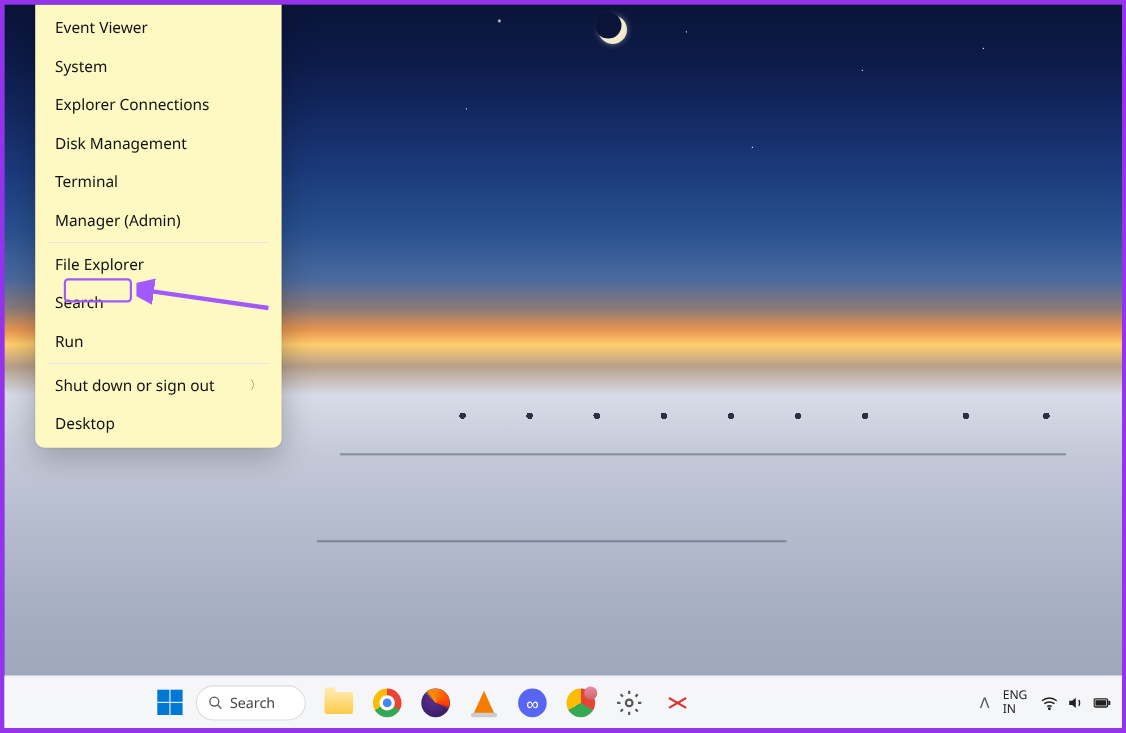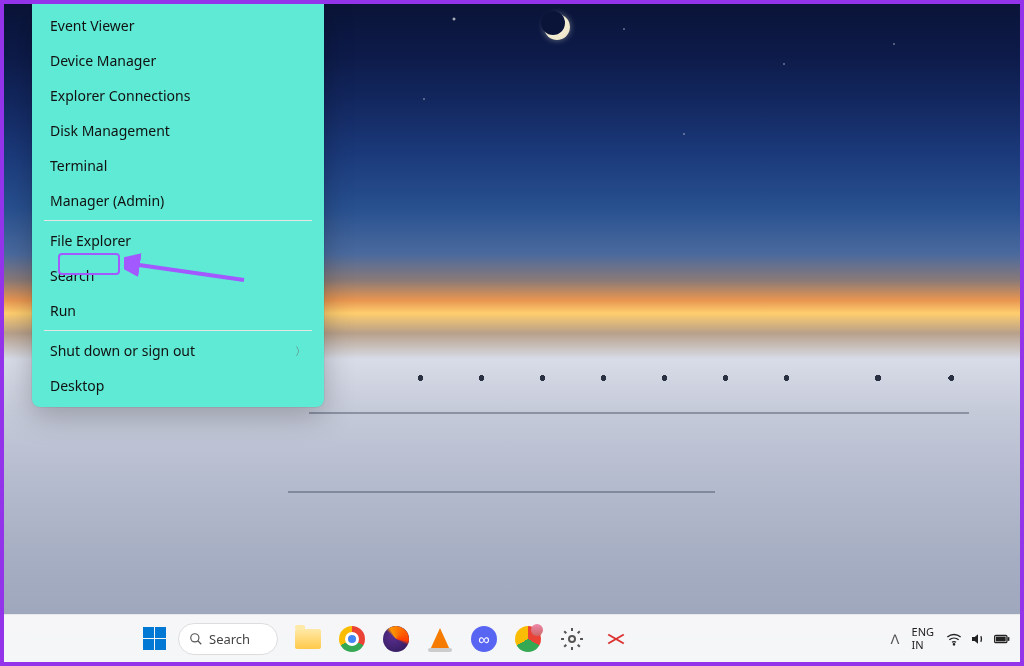--- a/index.html
+++ b/index.html
@@ -45,22 +45,22 @@
       radial-gradient(circle at 55% 50%, #2a3142 3px, transparent 3px),
       radial-gradient(circle at 65% 50%, #2a3142 3px, transparent 3px),
       radial-gradient(circle at 80% 50%, #2a3142 3px, transparent 3px),
       radial-gradient(circle at 92% 50%, #2a3142 3px, transparent 3px);
     }
     .wall1{position:absolute;top:62%;left:30%;right:5%;height:2px;background:rgba(80,90,110,.5)}
     .wall2{position:absolute;top:74%;left:28%;right:30%;height:2px;background:rgba(80,90,110,.5)}
 
     
     .context-menu {
-      position:absolute; left:28px; top:0; width:292px;
-      background:#5eead4; border-radius:0 0 8px 8px;
+      position:absolute; left:28px; top:0; width:224px;
+      background:#fef9c3; border-radius:0 0 8px 8px;
       box-shadow:0 8px 30px rgba(0,0,0,.25),0 0 0 1px rgba(0,0,0,.05);
       padding:4px; font-size:14px; color:#111;
     }
     .menu-item { display:flex; align-items:center; justify-content:space-between;
       padding:8px 14px; border-radius:4px; cursor:default; }
     .sep { height:1px; background:#e5e5e5; margin:2px 8px; }
     .chev { font-size:11px; color:#666; }
     .hl { position:absolute; left:54px; top:249px; width:62px; height:22px;
       border:2px solid #a259ff; border-radius:4px; pointer-events:none; }
     .arrow-svg{position:absolute;left:120px;top:246px;pointer-events:none}
@@ -112,21 +112,21 @@
     <div class="tree-line"></div>
     <div class="wall1"></div>
     <div class="wall2"></div>
   </div>
 
   <div class="context-menu">
     <div class="menu-item">
         <span>Event Viewer</span>
       </div>
     <div class="menu-item">
-        <span>Device Manager</span>
+        <span>System</span>
       </div>
     <div class="menu-item">
         <span>Explorer Connections</span>
       </div>
     <div class="menu-item">
         <span>Disk Management</span>
       </div>
     <div class="menu-item">
         <span>Terminal</span>
       </div>

